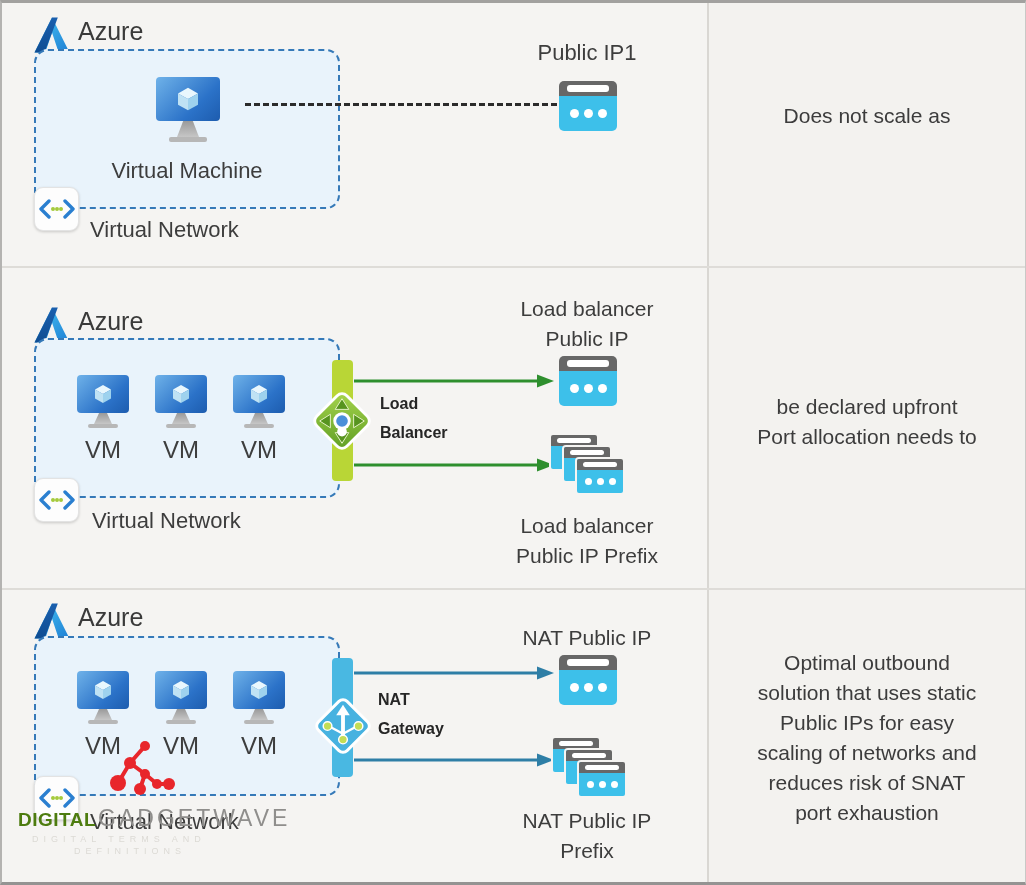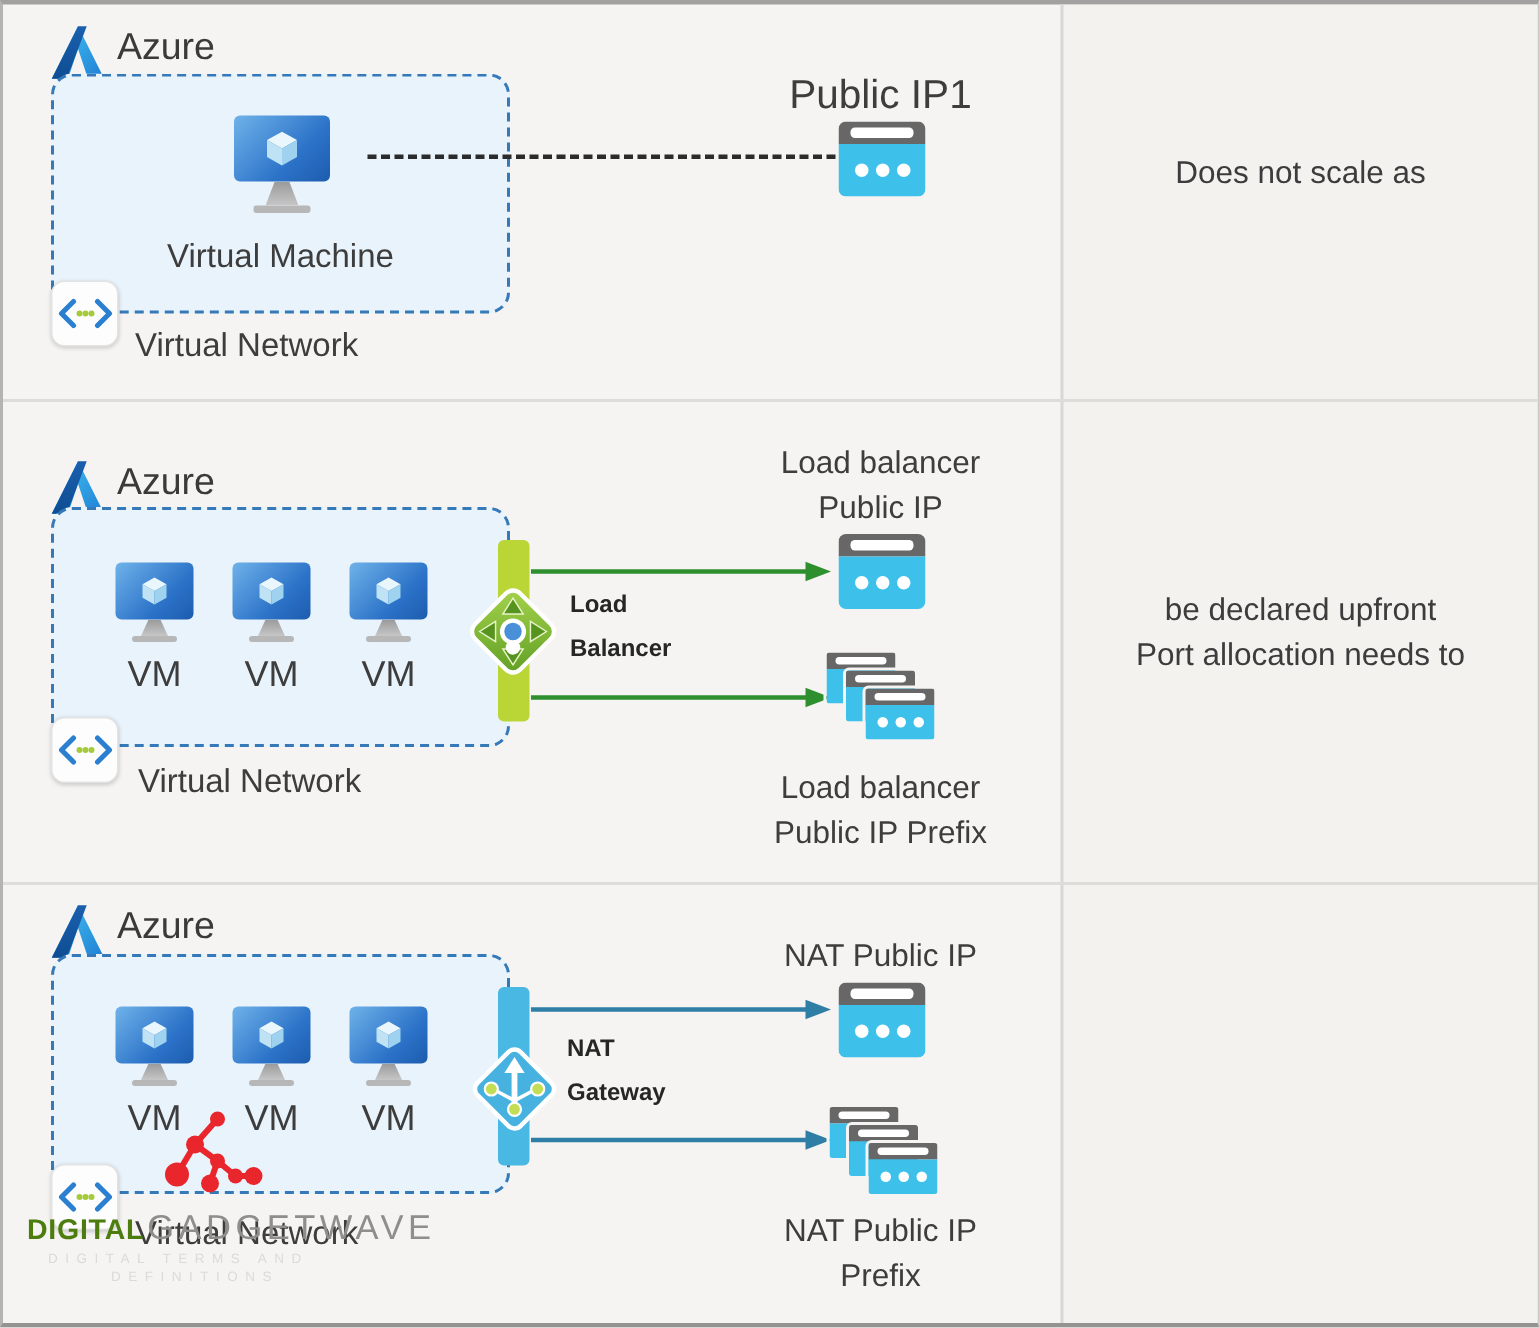--- a/index.html
+++ b/index.html
@@ -118,21 +118,21 @@
       <path d="M26 2 L34 10 L26 18" stroke="#2a7fd0" stroke-width="3.4" fill="none" stroke-linecap="round" stroke-linejoin="round"></path>
       <circle cx="14" cy="10" r="2" fill="#a5ca3c"></circle>
         <circle cx="18" cy="10" r="2" fill="#a5ca3c"></circle>
         <circle cx="22" cy="10" r="2" fill="#a5ca3c"></circle>
     </svg>
   </div>
   <div class="biglabel" style="left:88px;top:214px;width:200px;text-align:left">Virtual Network</div>
 
   <div class="dashline" style="left:243px;top:100px;width:312px"></div>
 
-  <div class="iplabel" style="left:485px;top:45px;width:200px;font-size:27px">
+  <div class="iplabel" style="left:485px;top:35px;width:200px;font-size:22px">
     <span>Public IP1</span>
   </div>
   <div class="ipwin" style="left:557px;top:78px">
     <div class="ipwin-head">
         <div class="ipwin-slot"></div>
       </div>
     <div class="ipwin-body">
         <i class="dot"></i>
         <i class="dot"></i>
         <i class="dot"></i>
@@ -393,20 +393,28 @@
           <i class="dot"></i>
           <i class="dot"></i>
         </div>
       </div>
   </div>
   <div class="iplabel" style="left:465px;top:803px;width:240px">
     <span>NAT Public IP</span>
       <span>Prefix</span>
   </div>
 
+  <div class="note" style="left:730px;top:645px;width:270px">
+    <span>Optimal outbound</span>
+      <span>solution that uses static</span>
+    <span>Public IPs for easy</span>
+      <span>scaling of networks and</span>
+    <span>reduces risk of SNAT</span>
+      <span>port exhaustion</span>
+  </div>
 
   <svg class="wm-logo" width="72" height="64" viewBox="0 0 72 64">
     <g stroke="#e8262b" stroke-width="4" stroke-linecap="round">
       <line x1="35" y1="7" x2="20" y2="24"></line>
       <line x1="20" y1="24" x2="8" y2="44"></line>
       <line x1="20" y1="24" x2="35" y2="35"></line>
       <line x1="35" y1="35" x2="30" y2="50"></line>
       <line x1="35" y1="35" x2="47" y2="45"></line>
       <line x1="47" y1="45" x2="59" y2="45"></line>
     </g>

